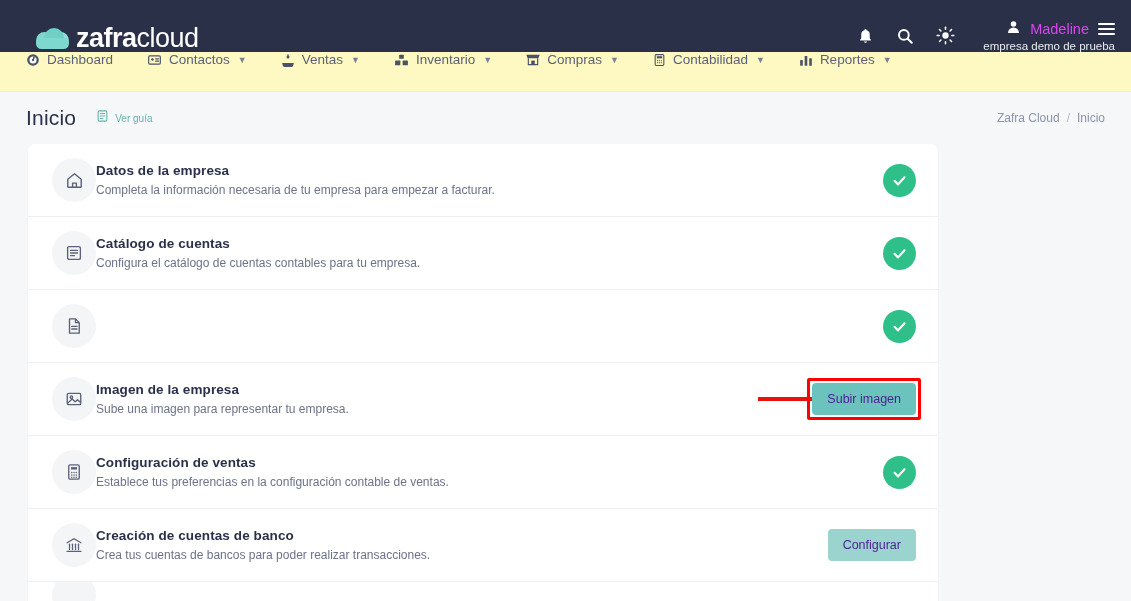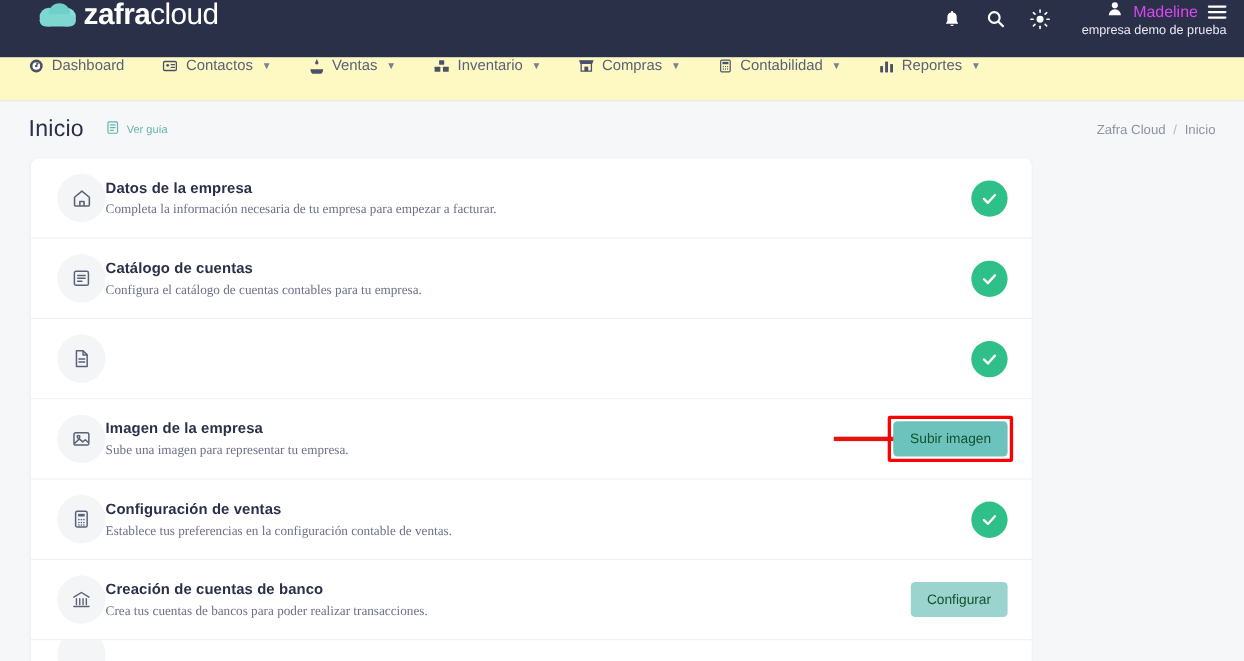--- a/index.html
+++ b/index.html
@@ -6,21 +6,21 @@
   html, body {
     width: 1131px; height: 601px;
     background: #f6f7f9;
     font-family: "Liberation Sans", sans-serif;
     overflow: hidden;
   }
 
   
   .topbar {
     height: 52px; background: #2b3049;
-    display: flex; align-items: flex-start;
+    display: flex; align-items: flex-end;
     padding: 0 16px 0 36px;
     position: relative;
   }
   .logo { display: flex; align-items: center; gap: 0; }
   .logo-cloud { width: 34px; height: 24px; position: relative; margin-right: 6px; }
   .logo-cloud .c1 { position: absolute; width: 17px; height: 17px; border-radius: 50%; background: #7fd8d0; left: 0; top: 5px; }
   .logo-cloud .c2 { position: absolute; width: 20px; height: 20px; border-radius: 50%; background: #6fd0c8; left: 8px; top: 1px; }
   .logo-cloud .c3 { position: absolute; width: 17px; height: 17px; border-radius: 50%; background: #8fdfd8; left: 16px; top: 5px; }
   .logo-cloud .cb { position: absolute; width: 33px; height: 11px; border-radius: 6px; background: #7fd8d0; left: 0px; top: 11px; }
   .logo-text { font-size: 27px; letter-spacing: -0.5px; line-height: 1; }
@@ -78,34 +78,34 @@
   }
   .row:last-child { border-bottom: none; }
   .row-ico {
     width: 44px; height: 44px; border-radius: 50%;
     background: #f4f5f7; display: flex;
     align-items: center; justify-content: center;
     color: #5b6178; flex: 0 0 auto;
   }
   .row-text { }
   .row-title { font-size: 13.5px; color: #2b3049; font-weight: 700; letter-spacing: .1px; }
-  .row-desc { font-size: 12px; color: #6c7288; margin-top: 5px; font-family: Liberation Serif, serif; }
+  .row-desc { font-size: 12px; color: #6c7288; margin-top: 5px; }
   .row-action { margin-left: auto; display: flex; align-items: center; }
 
   .check {
     width: 33px; height: 33px; border-radius: 50%;
     background: #2fc08a; display: flex;
     align-items: center; justify-content: center;
   }
   .check svg { display: block; }
 
   .btn {
     border: none; border-radius: 4px;
     font-family: "Liberation Sans", sans-serif;
-    font-size: 12.5px; color: #14532d;
+    font-size: 12.5px; color: #4c1d95;
     padding: 9px 15px; cursor: pointer;
     white-space: nowrap;
   }
   .btn-primary { background: #6cc3bd; }
   .btn-muted  { background: #9bd3ce; }
 
   
   .hl-wrap { position: relative; display: inline-block; }
   .hl-wrap::after {
     content: ""; position: absolute;

